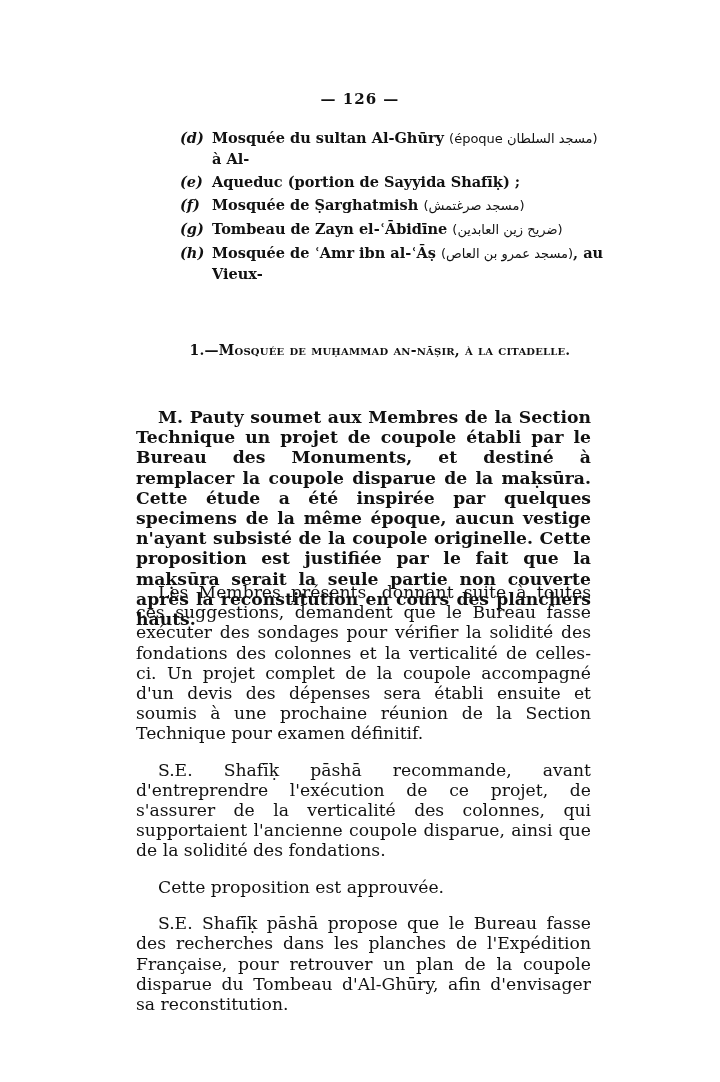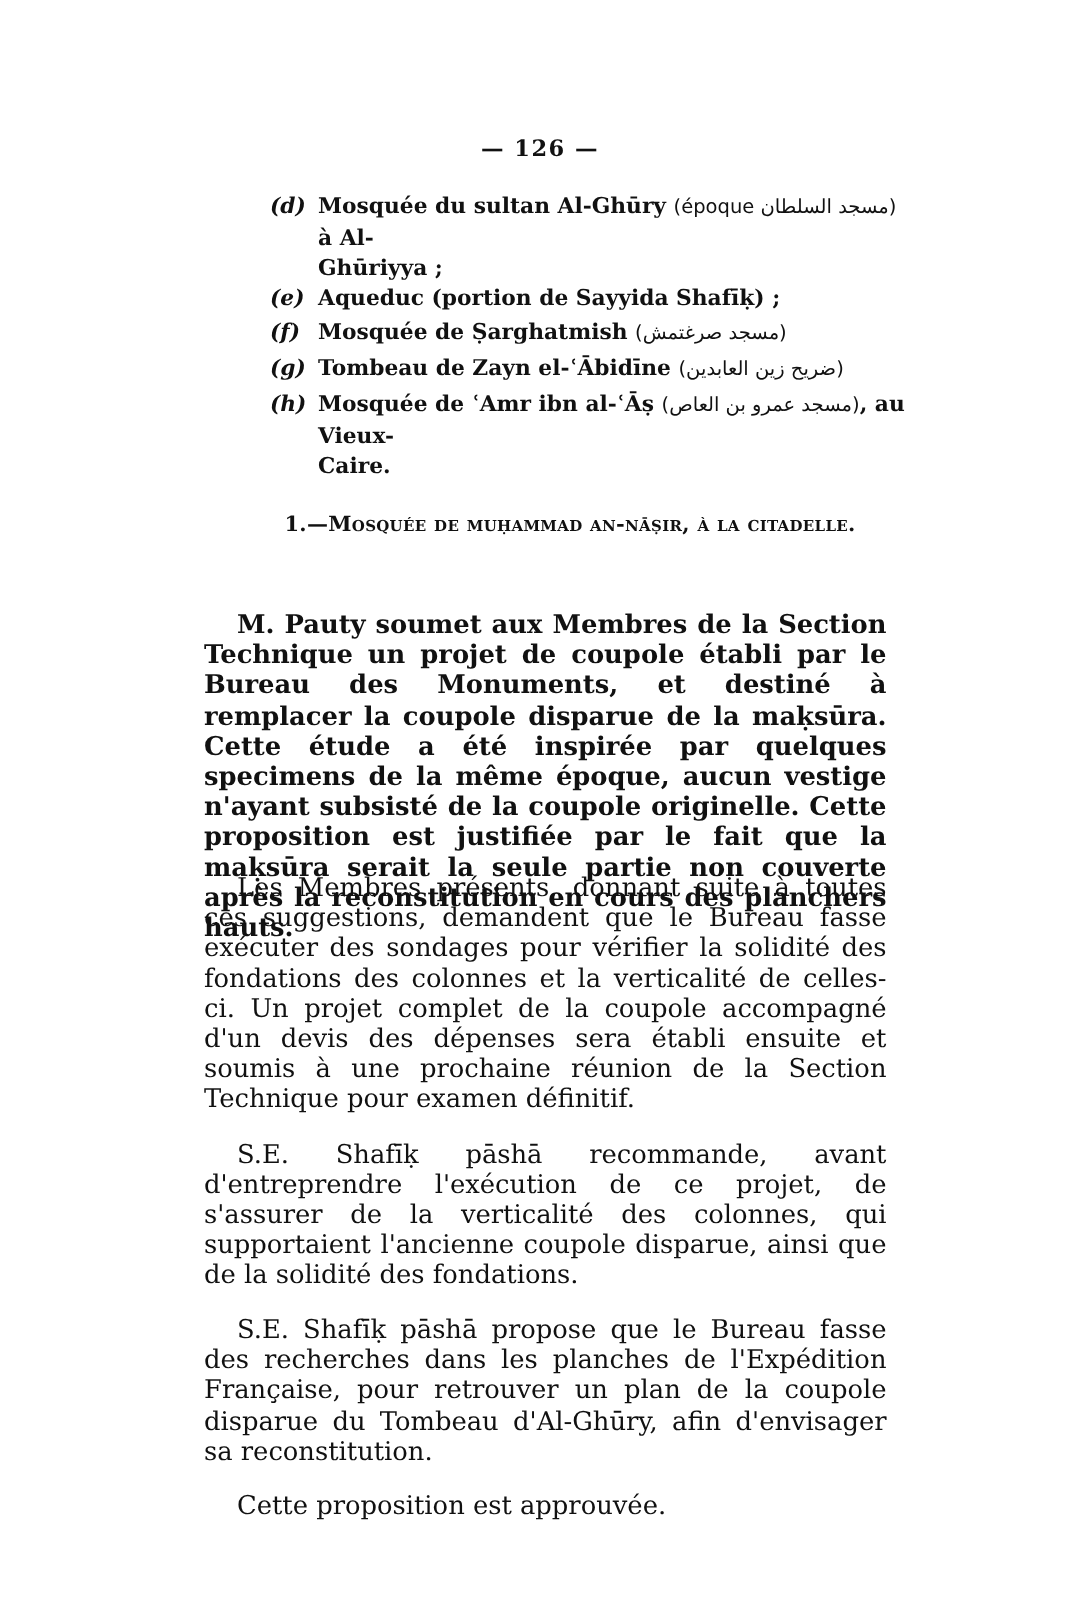--- a/index.html
+++ b/index.html
@@ -34,21 +34,20 @@
 
   <div class="list">
     <div class="item">
       <span class="tag">(d)</span>
       <span class="txt">
         <span>Mosquée du sultan Al-Ghūry</span>
         <span class="arabic">(مسجد السلطان époque)</span>
         <span>à Al-</span>
       </span>
     </div>
-    <div class="cont" style="font-weight:bold;">Ghūriyya ;</div>
 
     <div class="item">
       <span class="tag">(e)</span>
       <span class="txt">Aqueduc (portion de Sayyida Shafīḳ) ;</span>
     </div>
 
     <div class="item">
       <span class="tag">(f)</span>
       <span class="txt">
         <span>Mosquée de Ṣarghatmish</span>
@@ -64,33 +63,32 @@
       </span>
     </div>
 
     <div class="item">
       <span class="tag">(h)</span>
       <span class="txt">
         <span>Mosquée de ʿAmr ibn al-ʿĀṣ</span>
         <span class="arabic">(مسجد عمرو بن العاص)</span><span>, au Vieux-</span>
       </span>
     </div>
-    <div class="cont" style="font-weight:bold;">Caire.</div>
   </div>
 
   <div class="heading h1 sc">1.—Mosquée de muḥammad an-nāṣir, à la citadelle.</div>
 
   <div class="body p1">
     <p>M. Pauty soumet aux Membres de la Section Technique un projet de coupole établi par le Bureau des Monuments, et destiné à remplacer la coupole disparue de la maḳsūra. Cette étude a été inspirée par quelques specimens de la même époque, aucun vestige n'ayant subsisté de la coupole originelle.  Cette proposition est justifiée par le fait que la maḳsūra serait la seule partie non couverte après la reconstitution en cours des planchers hauts.</p>
   </div>
 
   <div class="body p2">
     <p>Les Membres présents, donnant suite à toutes ces suggestions, demandent que le Bureau fasse exécuter des sondages pour vérifier la solidité des fondations des colonnes et la verticalité de celles-ci.  Un projet complet de la coupole accompagné d'un devis des dépenses sera établi ensuite et soumis à une prochaine réunion de la Section Technique pour examen définitif.</p>
     <p>S.E. Shafīḳ pāshā recommande, avant d'entreprendre l'exécution de ce projet, de s'assurer de la verticalité des colonnes, qui supportaient l'ancienne coupole disparue, ainsi que de la solidité des fondations.</p>
   </div>
 
 
   <div class="body p3">
+    <p>Cette proposition est approuvée.</p>
     <p>S.E. Shafīḳ pāshā propose que le Bureau fasse des recherches dans les planches de l'Expédition Française, pour retrouver un plan de la coupole disparue du Tombeau d'Al-Ghūry, afin d'envisager sa reconstitution.</p>
-    <p>Cette proposition est approuvée.</p>
   </div>
 
 </div>
 
 </body></html>

